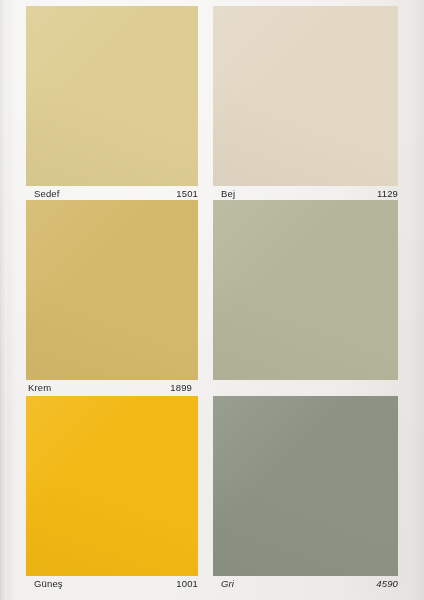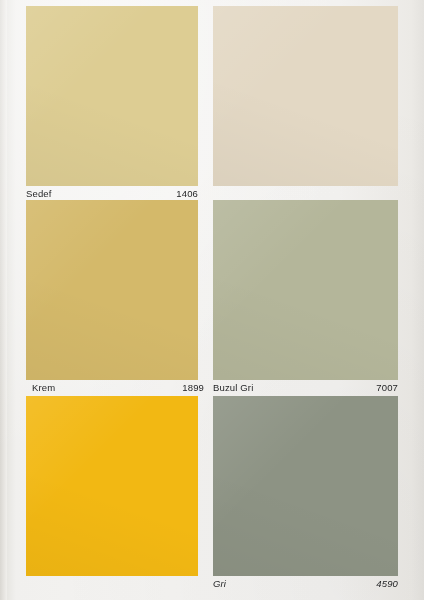--- a/index.html
+++ b/index.html
@@ -87,20 +87,21 @@
     justify-content: space-between;
     align-items: baseline;
     color: #1f2022;
     font-size: 9.5px;
     letter-spacing: 0.15px;
     line-height: 11px;
     white-space: nowrap;
   }
   .caption .name {
     text-align: right;
+    margin-left: 8px;
   }
   .caption .code {
     text-align: right;
     font-variant-numeric: tabular-nums;
   }
 </style>
 </head>
 <body>
 
 <div class="page">
@@ -108,45 +109,49 @@
   <div class="left-strip" style="border-right-color: rgb(220, 218, 213);"></div>
   <div class="paper-noise"></div>
 
   <div class="grid">
 
     <div class="cell" style="left:26px; top:6px; width:172px; height:180px;">
       <div class="swatch" style="background: rgb(221, 205, 147);"></div>
     </div>
     <div class="caption" style="left: 26px; top: 188px; width: 172px; color: rgb(31, 32, 34);">
       <span class="name">Sedef</span>
-      <span class="code">1406</span>
+      <span class="code">1501</span>
     </div>
 
     <div class="cell" style="left:213px; top:6px; width:185px; height:180px;">
       <div class="swatch" style="background: rgb(227, 216, 196);"></div>
     </div>
+    <div class="caption" style="left: 213px; top: 188px; width: 185px; color: rgb(31, 32, 34);">
+      <span class="name">Bej</span>
+      <span class="code">1129</span>
+    </div>
 
     <div class="cell" style="left:26px; top:200px; width:172px; height:180px;">
       <div class="swatch" style="background: rgb(212, 185, 106);"></div>
     </div>
-    <div class="caption" style="left: 32px; top: 382px; width: 172px; color: rgb(31, 32, 34); gap: 48px;">
+    <div class="caption" style="left: 20px; top: 382px; width: 172px; color: rgb(31, 32, 34); gap: 48px;">
       <span class="name">Krem</span>
       <span class="code">1899</span>
     </div>
 
     <div class="cell" style="left:213px; top:200px; width:185px; height:180px;">
       <div class="swatch" style="background: rgb(180, 182, 154);"></div>
     </div>
-    <div class="caption" style="left: 213px; top: 382px; width: 185px; color: rgb(31, 32, 34);">
-      <span class="name">Buzul Gri</span>
-      <span class="code">7007</span>
-    </div>
 
     <div class="cell" style="left:26px; top:396px; width:172px; height:180px;">
       <div class="swatch" style="background: rgb(242, 184, 19);"></div>
+    </div>
+    <div class="caption" style="left: 26px; top: 578px; width: 172px; color: rgb(31, 32, 34);">
+      <span class="name">Güneş</span>
+      <span class="code">1001</span>
     </div>
 
     <div class="cell" style="left:213px; top:396px; width:185px; height:180px;">
       <div class="swatch" style="background: rgb(141, 147, 132);"></div>
     </div>
     <div class="caption" style="left: 213px; top: 578px; width: 185px; color: rgb(31, 32, 34); font-style: italic;">
       <span class="name">Gri</span>
       <span class="code">4590</span>
     </div>
 

